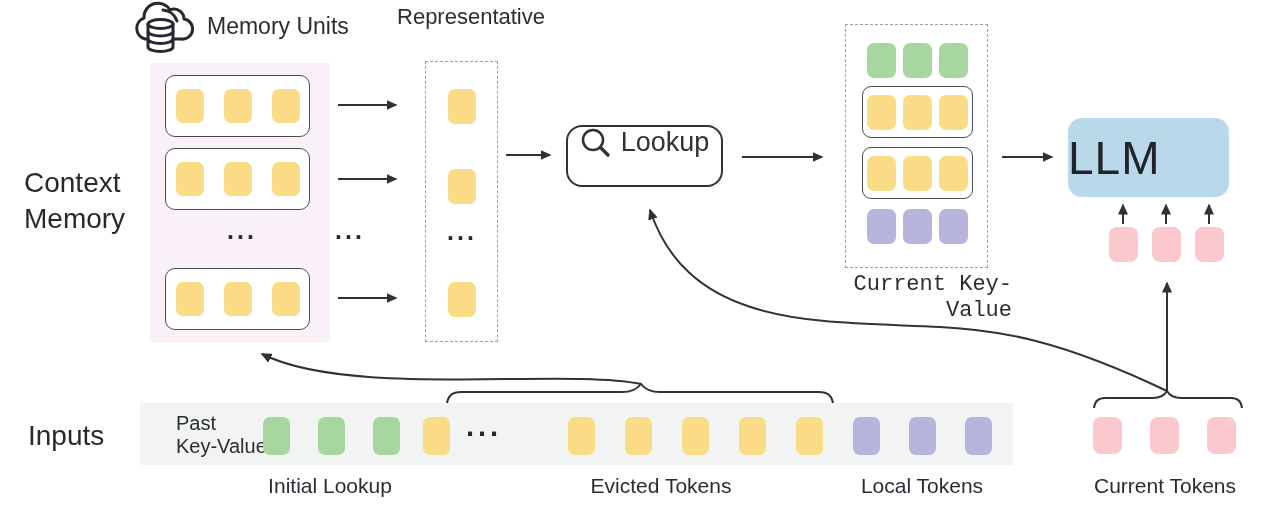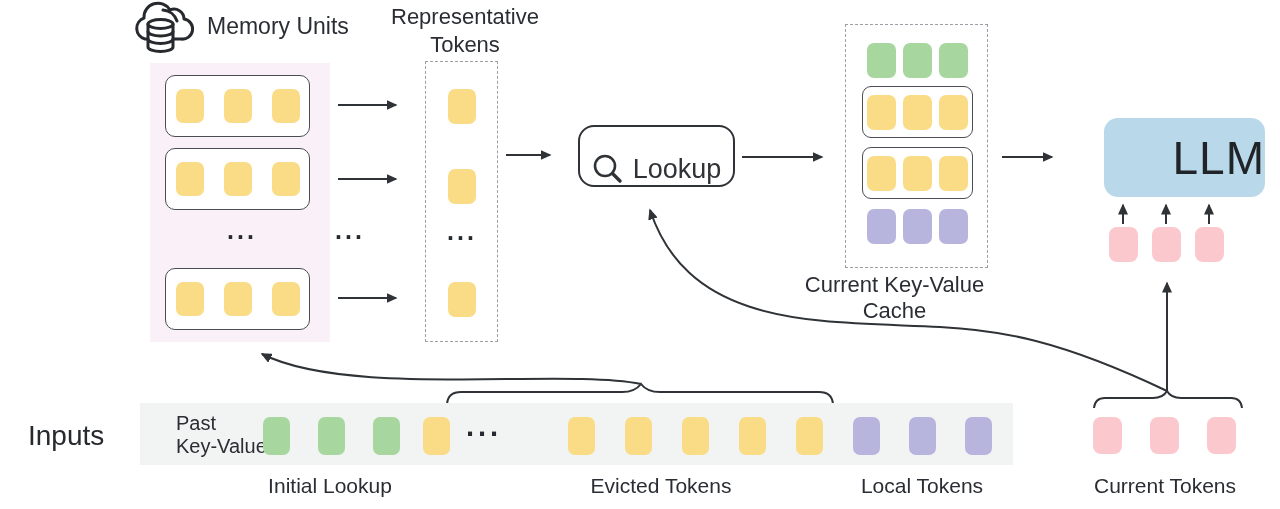--- a/index.html
+++ b/index.html
@@ -6,55 +6,55 @@
   .canvas{
     position:relative;width:1280px;height:509px;background:#ffffff;overflow:hidden;
     font-family:"Liberation Sans", sans-serif;color:#2a2d33;padding-left:33px;
   }
   .abs{position:absolute;}
   svg.overlay{position:absolute;left:0;top:0;width:1280px;height:509px;pointer-events:none;}
 
   
   .big-label{font-size:28px;line-height:36px;color:#26292e;}
   .mid-label{font-size:22px;line-height:26px;color:#2a2d33;}
-  .center{text-align:center;}
+  .center{text-align:right;}
 
   
   .mem-panel{left:150px;top:63px;width:180px;height:279px;background:#faf0f8;}
   .mrow{position:absolute;left:15px;width:145px;height:62px;background:#fff;border:1.4px solid #4a4e54;
         border-radius:10px;display:flex;align-items:center;justify-content:center;gap:20px;box-sizing:border-box;}
   .mrow .tok{width:28px;height:34px;border-radius:7px;}
   .tok{display:inline-block;}
 
   
   .dashed{border:1.6px dashed #9aa0a6;box-sizing:border-box;background:transparent;}
   .rep-box{left:425px;top:61px;width:73px;height:281px;}
   .rep-slot{position:absolute;left:22px;width:28px;height:35px;display:flex;}
   .rep-slot .tok{width:28px;height:35px;border-radius:7px;}
 
   
   .dots{font-weight:700;font-size:25px;line-height:1;letter-spacing:3px;color:#26292e;text-align:center;}
   .dots-strip{font-size:29px;letter-spacing:4px;}
 
   
   .lookup{left:566px;top:125px;width:157px;height:62px;border:2.2px solid #2f3337;border-radius:16px;
-          background:#fff;display:flex;align-items:flex-end;justify-content:center;gap:9px;box-sizing:border-box;margin-left:12px;}
+          background:#fff;display:flex;align-items:flex-start;justify-content:center;gap:9px;box-sizing:border-box;}
   .lookup-text{font-size:27px;color:#2f3337;}
 
   
   .cache-box{left:845px;top:24px;width:143px;height:244px;}
   .cache-row{position:absolute;left:0;width:143px;display:flex;justify-content:center;gap:7px;}
   .cache-row .tok{width:29px;height:35px;border-radius:7px;}
   .cache-ybox{position:absolute;left:16px;width:111px;height:52px;background:#fff;border:1.4px solid #4a4e54;
               border-radius:9px;display:flex;align-items:center;justify-content:center;gap:7px;box-sizing:border-box;}
   .cache-ybox .tok{width:29px;height:35px;border-radius:7px;}
 
   
   .llm-box{left:1068px;top:118px;width:161px;height:79px;background:#b9d9eb;border-radius:14px;
-           display:flex;align-items:center;justify-content:flex-end;margin-left:36px;}
+           display:flex;align-items:center;justify-content:flex-start;}
   .llm-text{font-size:46px;font-weight:500;color:#202328;letter-spacing:1px;}
   .llm-toks{left:1109px;top:227px;display:flex;gap:14px;}
   .llm-toks .tok{width:29px;height:35px;border-radius:8px;}
 
   
   .strip{left:140px;top:403px;width:873px;height:62px;background:#f1f4f2;}
   .past-kv{left:176px;top:412px;font-size:20px;line-height:23px;color:#2a2d33;}
   .strip-group{position:absolute;top:417px;display:flex;}
   .strip-group .tok{width:27px;height:38px;border-radius:7px;}
   .g-initial{left:263px;gap:28px;}
@@ -101,23 +101,26 @@
       <ellipse cx="160.5" cy="24" rx="12.5" ry="4.5"></ellipse>
       <path d="M148 31.5 a12.5 4.5 0 0 0 25 0" fill="none"></path>
       <path d="M148 39 a12.5 4.5 0 0 0 25 0" fill="none"></path>
     </g>
   </svg>
 
   <div class="abs mid-label" style="left:207px;top:13px;font-size:23px;">Memory Units</div>
 
   <div class="abs mid-label center" style="left:385px;top:3px;width:160px;font-size:22px;line-height:28px;">
     <div>Representative</div>
-    <div>Tokens</div>
-  </div>
-
+  </div>
+
+  <div class="abs big-label" style="left:24px;top:165px;">
+    <div>Context</div>
+    <div>Memory</div>
+  </div>
 
   <div class="abs mem-panel">
     <div class="mrow" style="top:12px;">
         <i class="tok" style="background: rgb(250, 220, 135);"></i>
         <i class="tok" style="background: rgb(250, 220, 135);"></i>
         <i class="tok" style="background: rgb(250, 220, 135);"></i>
       </div>
     <div class="mrow" style="top:85px;">
         <i class="tok" style="background: rgb(250, 220, 135);"></i>
         <i class="tok" style="background: rgb(250, 220, 135);"></i>
@@ -169,23 +172,22 @@
         <i class="tok" style="background: rgb(250, 220, 135);"></i>
         <i class="tok" style="background: rgb(250, 220, 135);"></i>
         <i class="tok" style="background: rgb(250, 220, 135);"></i>
       </div>
     <div class="cache-row" style="top:184px;">
         <i class="tok" style="background: rgb(183, 181, 222);"></i>
         <i class="tok" style="background: rgb(183, 181, 222);"></i>
         <i class="tok" style="background: rgb(183, 181, 222);"></i>
       </div>
   </div>
-  <div class="abs mid-label center" style="left:797px;top:272px;width:195px;">
+  <div class="abs mid-label center" style="left:817px;top:272px;width:195px;font-family:Liberation Mono, monospace;">
     <div>Current Key-Value</div>
-    <div>Cache</div>
   </div>
 
   <div class="abs llm-box">
     <span class="llm-text">LLM</span>
   </div>
   <div class="abs llm-toks">
       <i class="tok" style="background: rgb(251, 201, 205);"></i>
       <i class="tok" style="background: rgb(251, 201, 205);"></i>
       <i class="tok" style="background: rgb(251, 201, 205);"></i>
     </div>

